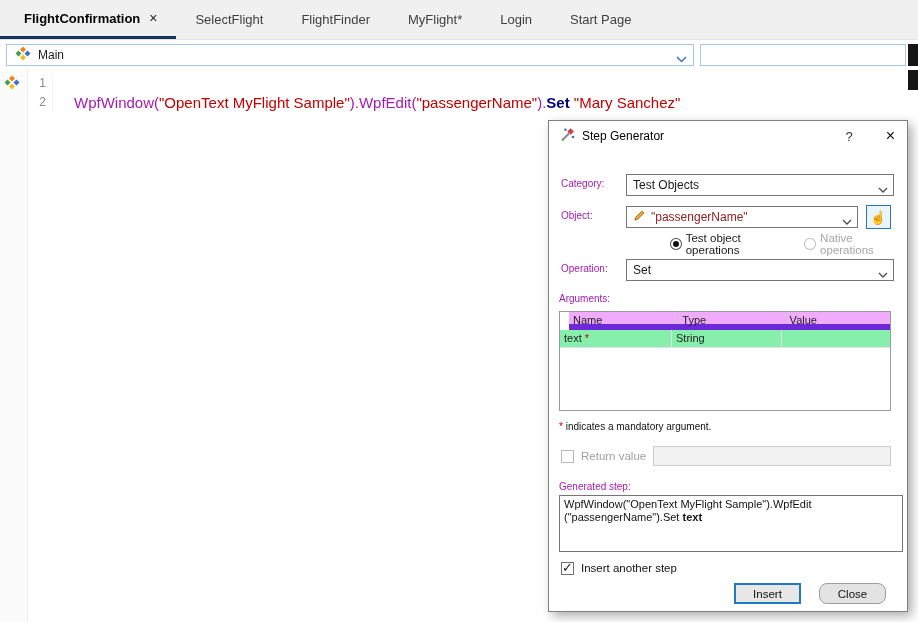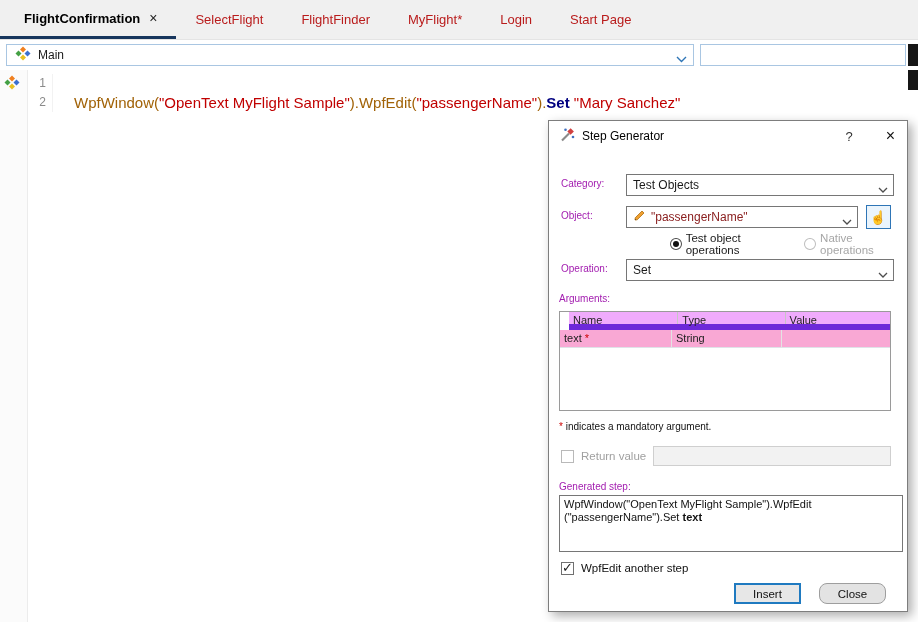--- a/index.html
+++ b/index.html
@@ -9,21 +9,21 @@
     background: #fff; font-family: "Liberation Sans", sans-serif; color: #1a1a1a;
   }
   
   .tabbar {
     position: absolute; top: 0; left: 0; width: 918px; height: 40px;
     background: #f0f0f0; display: flex; align-items: stretch;
     border-bottom: 1px solid #e4e4e4;
   }
   .tab {
     display: flex; align-items: center; padding: 0 19px; font-size: 13px;
-    color: #b91c1c; cursor: default; white-space: nowrap;
+    color: #404040; cursor: default; white-space: nowrap;
   }
   .tab.active { font-weight: bold; color: #000; border-bottom: 3px solid #17365d; padding-left: 24px; }
   .tab-close { margin-left: 9px; font-weight: normal; font-size: 14px; color: #222; }
   
   .combo-main {
     position: absolute; top: 44px; left: 6px; width: 688px; height: 22px;
     border: 1px solid #a9c6e2; background: #fff; display: flex; align-items: center;
     gap: 7px; padding: 0 22px 0 8px; font-size: 12px; color: #1a1a1a;
   }
   .combo-main .chev { position: absolute; right: 6px; top: 7px; }
@@ -33,21 +33,21 @@
   }
   .dark1 { position: absolute; top: 44px; left: 908px; width: 10px; height: 22px; background: #161616; }
   .dark2 { position: absolute; top: 70px; left: 908px; width: 10px; height: 20px; background: #161616; }
   
   .editor { position: absolute; top: 70px; left: 0; width: 908px; height: 552px; background: #fff; }
   .gutter { position: absolute; left: 0; top: 0; width: 28px; height: 552px; background: #fbfbfb; border-right: 1px solid #ececec; }
   .gutter-icon { position: absolute; left: 4px; top: 5px; }
   .linenums { position: absolute; left: 30px; top: 4px; width: 16px; font-size: 12px; color: #8a8a8a; text-align: right; line-height: 19px; }
   .codearea { position: absolute; left: 52px; top: 4px; right: 12px; line-height: 19px; font-size: 15px; border-left: 1px solid #f2f2f2; }
   .code-line { padding-left: 21px; height: 19px; white-space: pre; }
-  .seg-c { color: #a16207; }
+  .seg-c { color: #a21caf; }
   .seg-s { color: #c00000; }
   .seg-k { color: #000080; font-weight: bold; }
   
   .dlg {
     position: absolute; left: 548px; top: 120px; width: 360px; height: 492px;
     background: #fff; border: 1px solid #7d7d7d; box-shadow: 4px 4px 10px rgba(0,0,0,0.32);
     font-size: 12px;
   }
   .dlg-title { height: 30px; display: flex; align-items: center; padding: 0 12px 0 10px; gap: 7px; font-size: 12px; color: #000; text-align: center; }
   .dlg-help { margin-left: auto; font-size: 13px; color: #333; cursor: default; }
@@ -66,21 +66,21 @@
   }
   .radio-row { position: absolute; left: 77px; top: 111px; display: flex; align-items: center; font-size: 11.5px; padding-left: 44px; }
   .radio { width: 12px; height: 12px; border: 1px solid #4d4d4d; border-radius: 50%; background: #fff; position: relative; margin-right: 4px; }
   .radio.sel::after { content: ""; position: absolute; left: 2px; top: 2px; width: 6px; height: 6px; border-radius: 50%; background: #111; }
   .radio.dis { border-color: #bdbdbd; }
   .radio-dis-label { color: #a6a6a6; }
   .radio-gap { margin-left: 10px; }
   .args-table { position: absolute; left: 10px; top: 190px; width: 332px; height: 100px; border: 1px solid #9a9a9a; background: #fff; font-size: 11px; }
   .t-header { display: flex; height: 18px; background: #f0abfc; border-bottom: 6px solid #6d28d9; margin-left: 9px; }
   .t-hcell { padding: 2px 0 0 4px; border-right: 1px solid #c6c6c6; color: #222; }
-  .t-row { display: flex; height: 18px; background: #f9a8d4; border-bottom: 1px solid #dfe3e8; }
+  .t-row { display: flex; height: 18px; background: #86efac; border-bottom: 1px solid #dfe3e8; }
   .t-cell { padding: 2px 0 0 4px; border-right: 1px solid #e3e3e3; color: #222; }
   .w1 { width: 112px; } .w2 { width: 110px; } .w3 { width: 107px; border-right: none; }
   .red { color: #cc0000; }
   .note { position: absolute; left: 10px; top: 300px; font-size: 10px; color: #111; }
   .cb { position: absolute; width: 13px; height: 13px; border: 1px solid #707070; background: #fff; }
   .cb.dis { border-color: #b9b9b9; }
   .cb.checked::after { content: "✓"; position: absolute; left: 0px; top: -3px; font-size: 13px; color: #1a1a1a; }
   .ret-cb { left: 12px; top: 329px; }
   .ret-lbl { left: 32px; top: 329px; font-size: 11.5px; color: #a0a0a0; text-align: right; }
   .ret-input { position: absolute; left: 104px; top: 325px; width: 238px; height: 20px; background: #f2f2f2; border: 1px solid #cfcfcf; }
@@ -252,19 +252,19 @@
     <span class="lbl ret-lbl">Return value</span>
     <div class="ret-input"></div>
 
     <span class="lbl gen-lbl">Generated step:</span>
     <div class="gen-box">
       <div>WpfWindow("OpenText MyFlight Sample").WpfEdit</div>
       <div><span>("passengerName").Set </span><span class="gen-bold">text</span></div>
     </div>
 
     <span class="cb checked ins-cb"></span>
-    <span class="lbl ins-lbl">WpfEdit another step</span>
+    <span class="lbl ins-lbl">Insert another step</span>
 
     <button class="btn btn-insert">Insert</button>
     <button class="btn btn-close">Close</button>
   </div>
 
 </div>
 
 </body></html>

